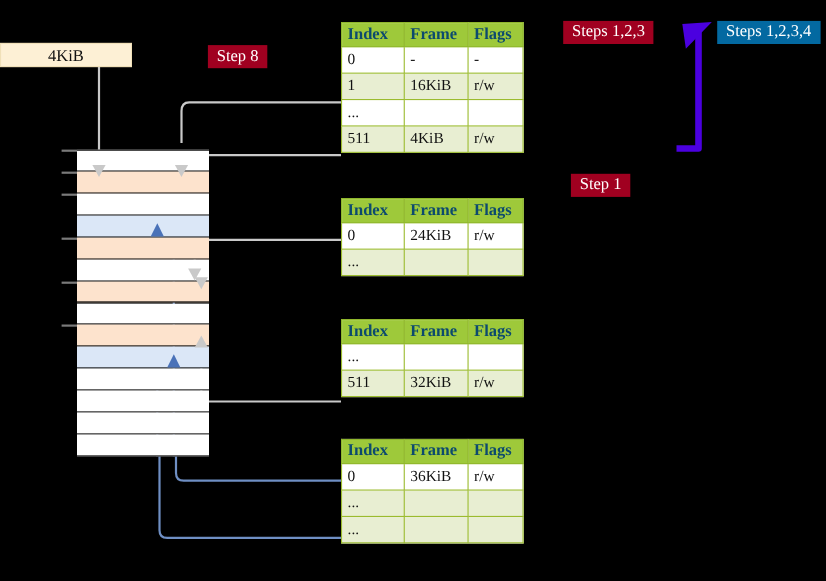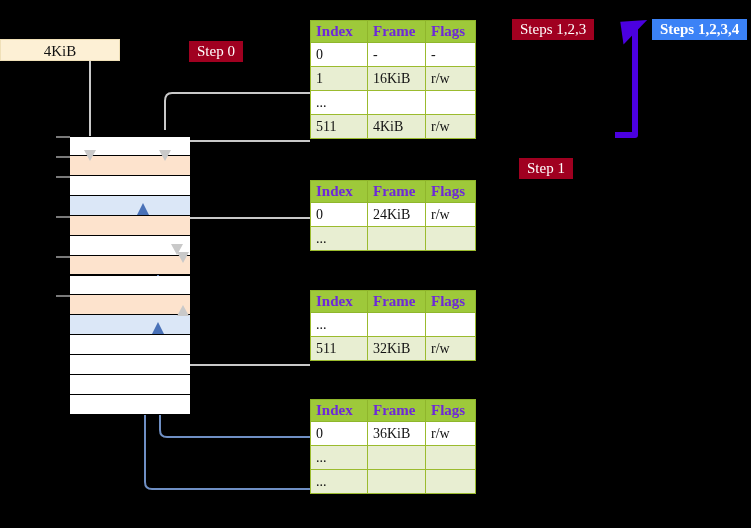--- a/index.html
+++ b/index.html
@@ -37,37 +37,37 @@
   
   .badge {
     color: #ffffff;
     font-size: 15px;
     line-height: 18px;
     padding: 1px 8px 2px 8px;
     white-space: nowrap;
     box-sizing: border-box;
   }
   .badge-red   { background: #a00020; }
-  .badge-blue  { background: #3b82f6; font-weight: bold; }
+  .badge-blue  { background: #0369a1; }
 
   #badge-step0       { left: 189px; top: 41px; }
   #badge-steps123    { left: 512px; top: 19px; }
   #badge-steps1234   { left: 652px; top: 19px; }
   #badge-step4       { left: 519px; top: 158px; }
 
   
   .ptable {
     border-collapse: collapse;
     font-size: 14px;
     background: #ffffff;
     border: 1px solid #9bbb2e;
   }
   .ptable th {
     background: #9ec93a;
-    color: #6d28d9;
+    color: #0c4a6e;
     font-weight: bold;
     font-size: 15px;
     text-align: left;
     padding: 2px 5px;
     border: 1px solid #8fb62c;
     height: 20px;
     box-sizing: border-box;
   }
   .ptable td {
     border: 1px solid #9bbb2e;
@@ -167,21 +167,21 @@
 
     <path d="M 143 415 L 143 340" stroke="#6f8fc4" stroke-width="2" fill="none"></path>
     <path d="M 158 415 L 158 218" stroke="#6f8fc4" stroke-width="2" fill="none"></path>
 
     <path d="M 615 135 L 635 135 L 635 30 L 632 30" stroke="#4b00e0" stroke-width="6" fill="none" stroke-linejoin="round"></path>
     <polygon points="628,16 648,34 614,34" fill="#4b00e0" transform="rotate(-46 631 28)"></polygon>
   </svg>
 
   <div class="abs size-box">4KiB</div>
 
-  <div class="abs badge badge-red" id="badge-step0">Step 0</div>
+  <div class="abs badge badge-red" id="badge-step0">Step 8</div>
   <div class="abs badge badge-red" id="badge-steps123">Steps 1,2,3</div>
   <div class="abs badge badge-blue" id="badge-steps1234">Steps 1,2,3,4</div>
   <div class="abs badge badge-red" id="badge-step4">Step 1</div>
 
   <div class="abs" id="memcol">
       <div class="memrow first" style="top: 0px; height: 19.9286px;"></div>
       <div class="memrow orange" style="top: 19.9286px; height: 19.9286px;"></div>
       <div class="memrow" style="top: 39.8571px; height: 19.9286px;"></div>
       <div class="memrow blue" style="top: 59.7857px; height: 19.9286px;"></div>
       <div class="memrow orange" style="top: 79.7143px; height: 19.9286px;"></div>

